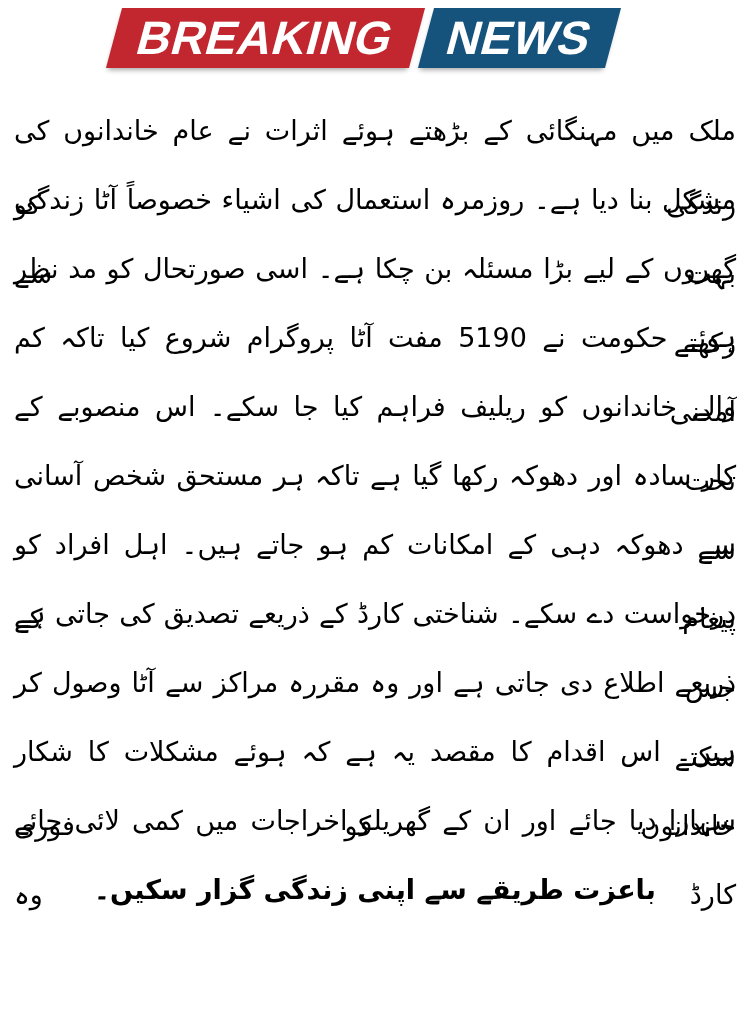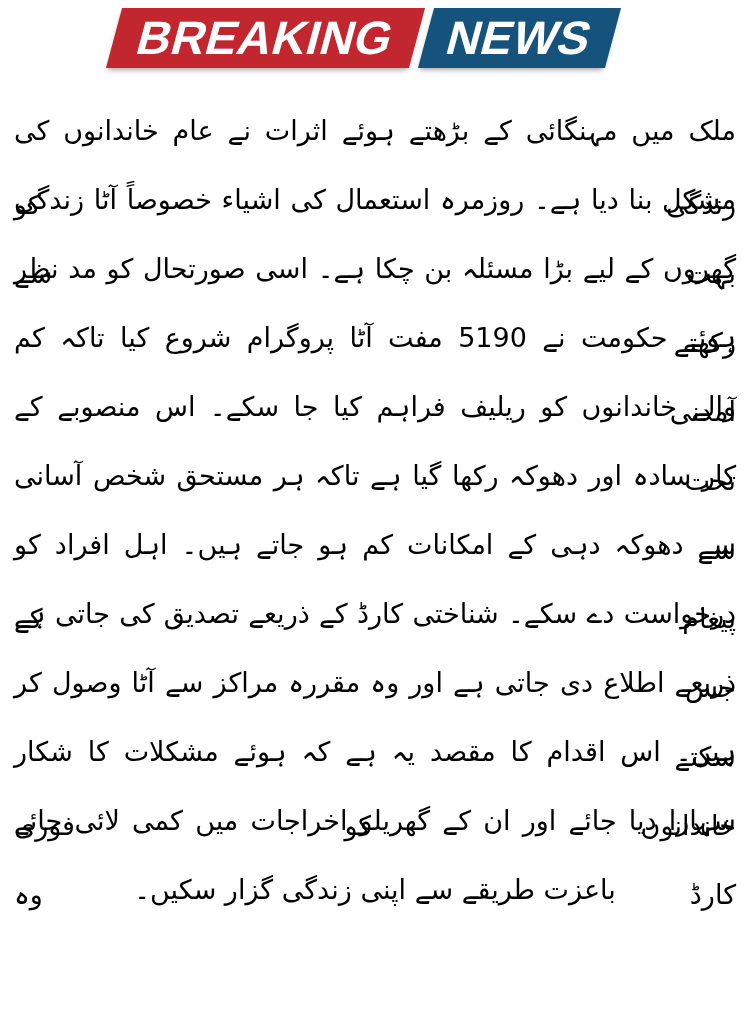--- a/index.html
+++ b/index.html
@@ -65,20 +65,21 @@
     color: var(--article-text, #000000);
     height: 69px;
     line-height: 74px;
     text-align: justify;
     text-align-last: justify;
     white-space: normal;
     overflow: visible;
   }
   .line.center {
     text-align-last: center;
+    font-weight: bold;
   }
 </style>
 </head>
 <body>
 
 <div class="page">
 
   <div class="banner">
     <div class="seg seg-red">
       <span class="seg-text">BREAKING</span>

